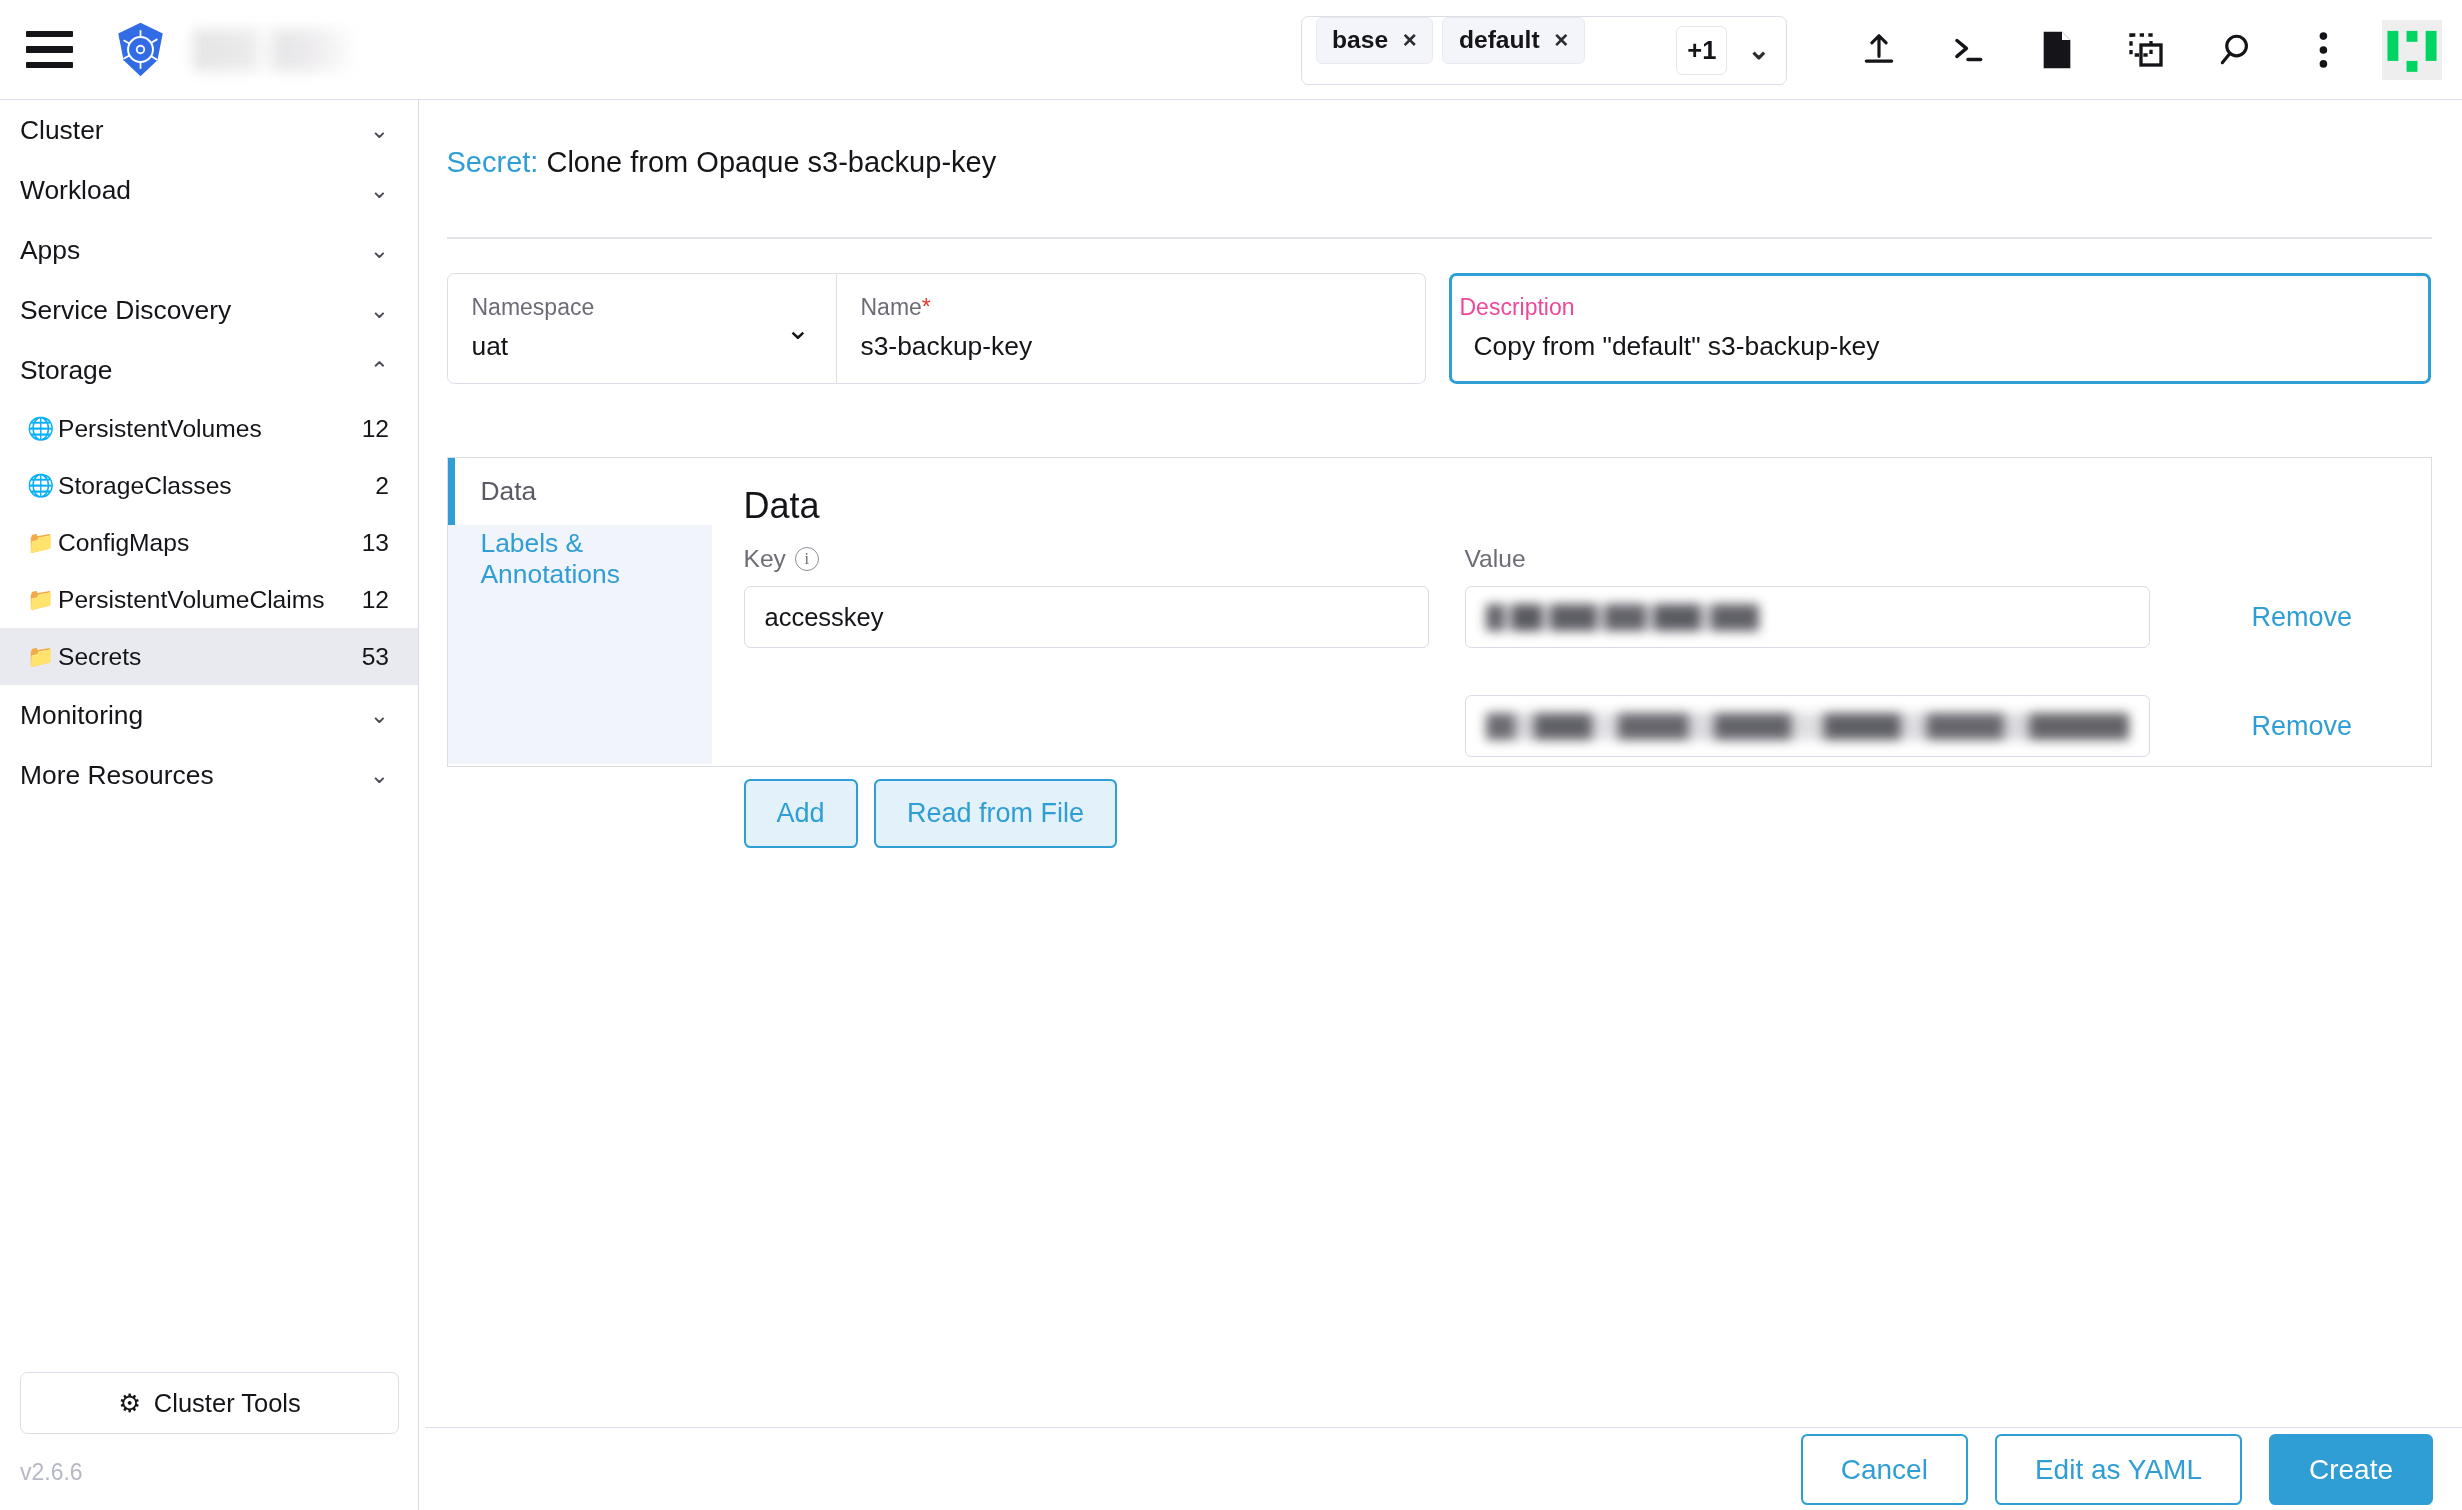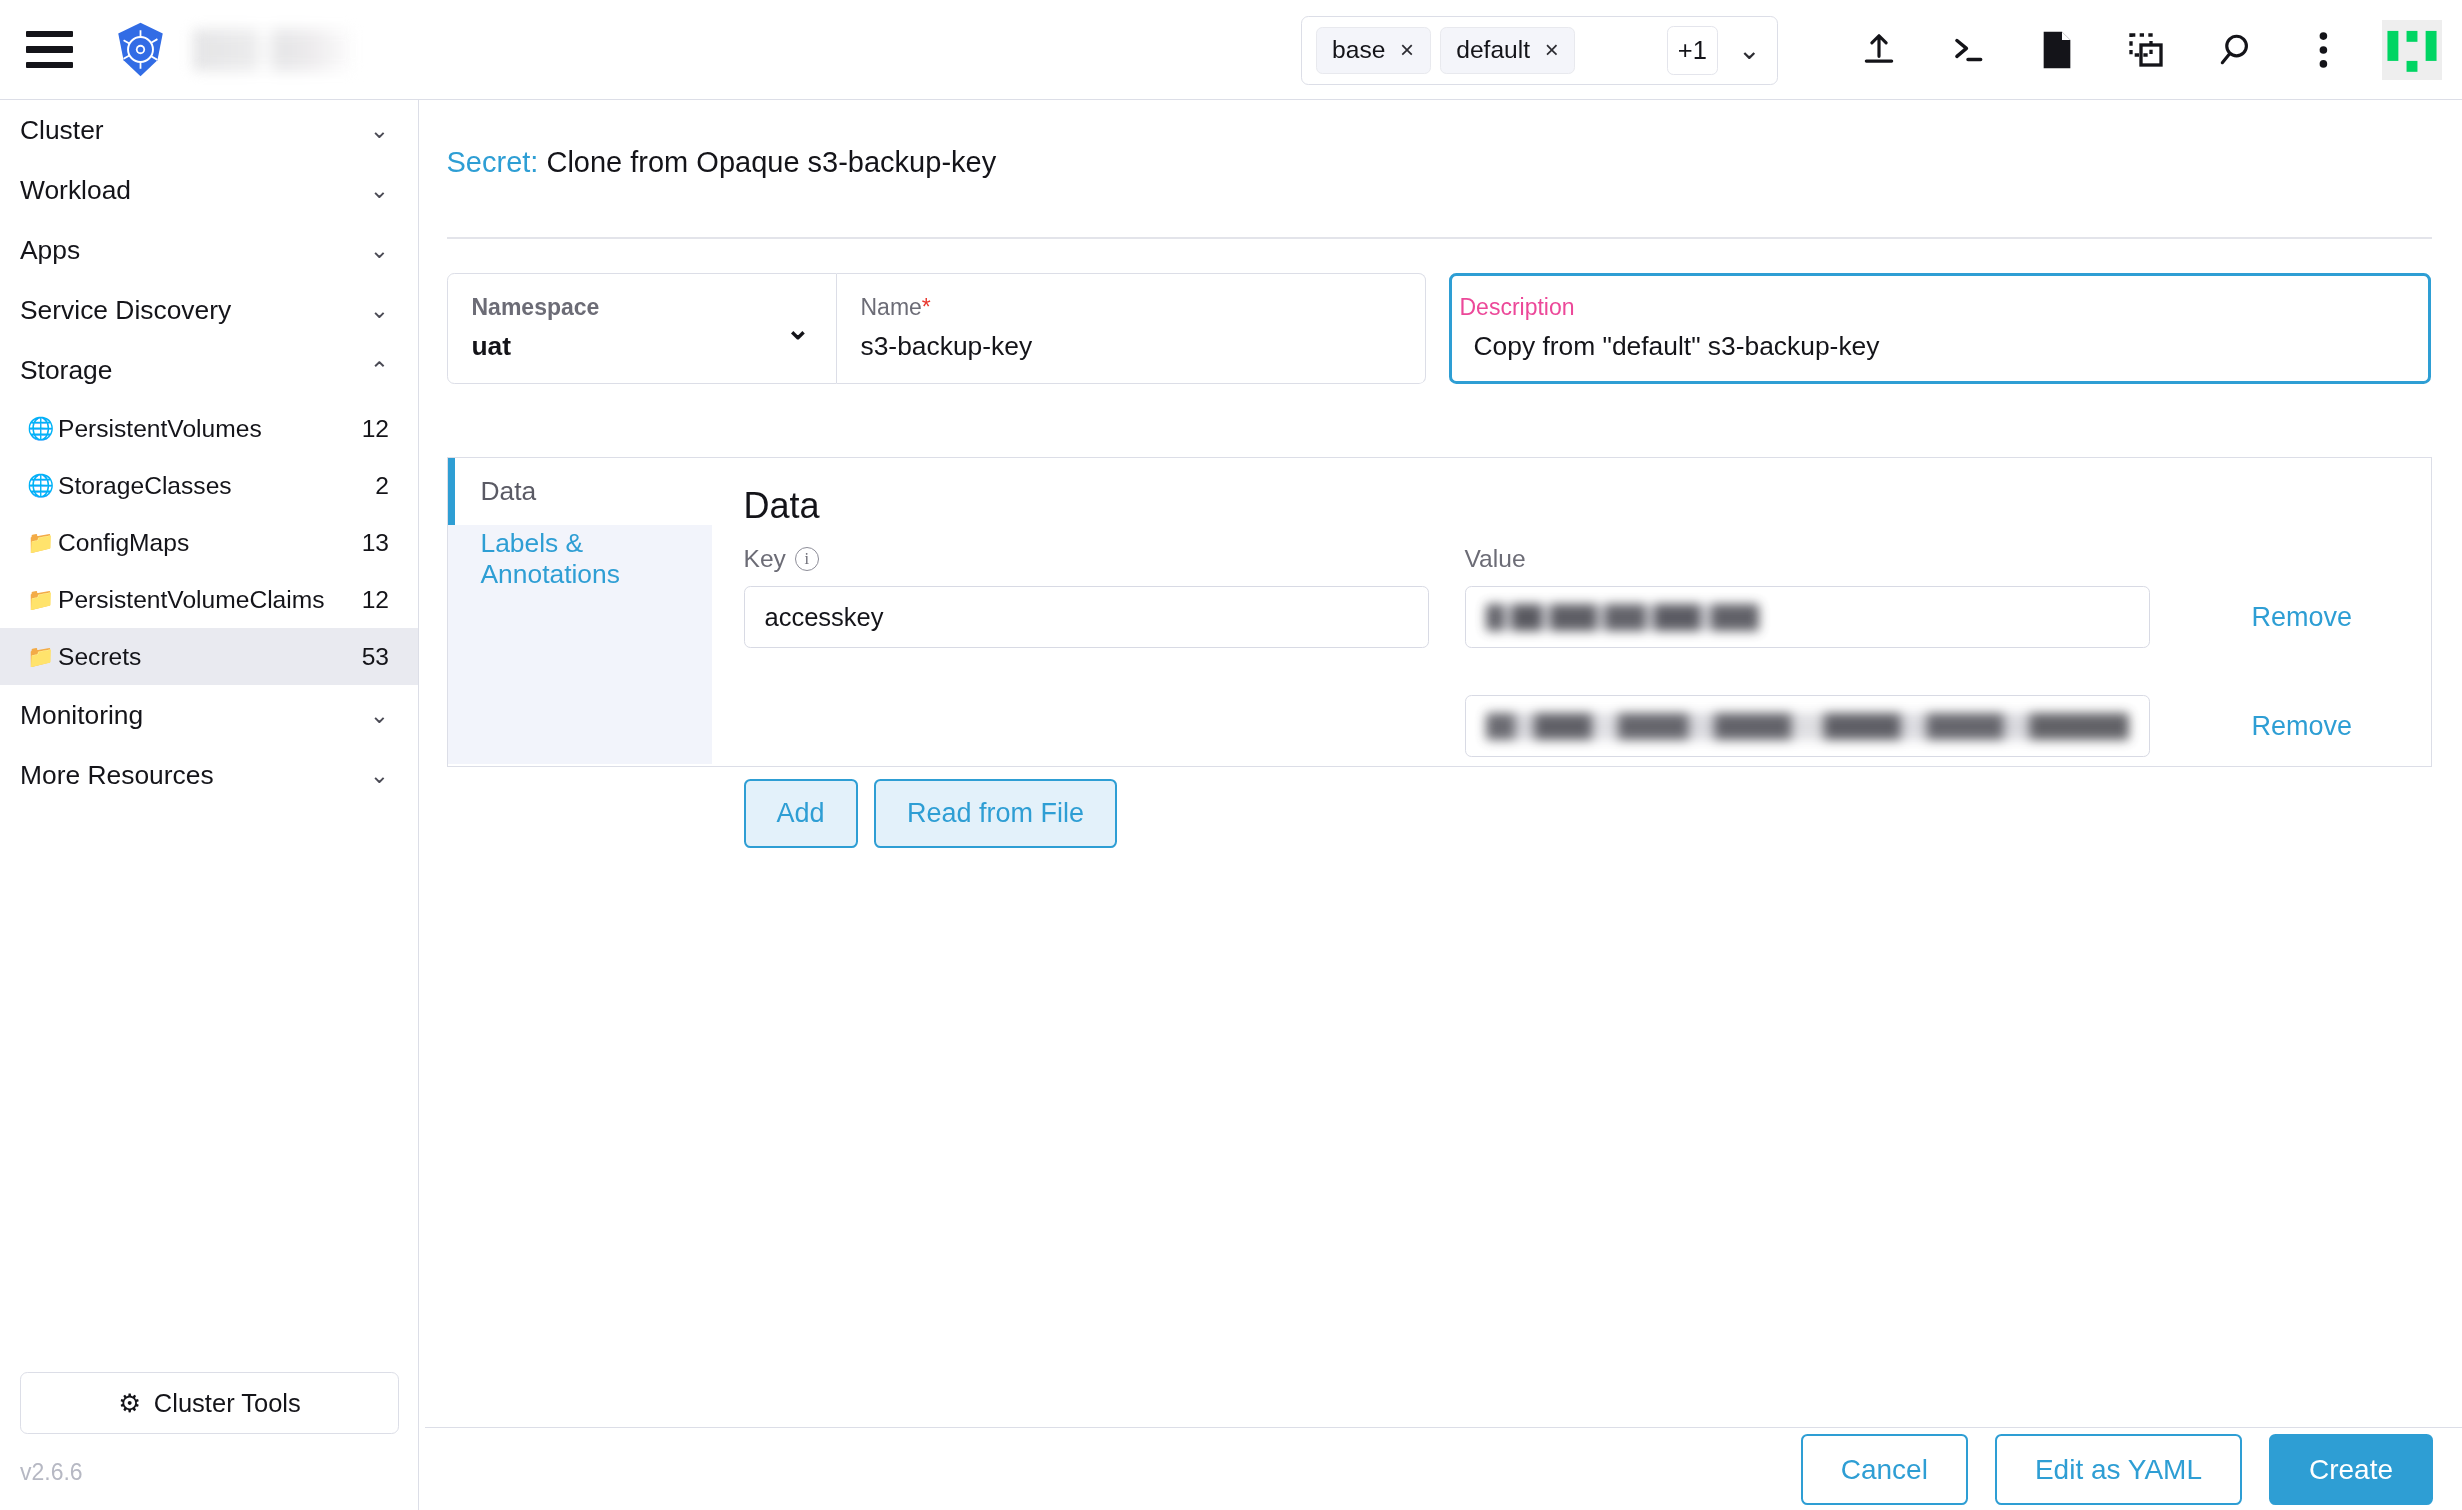--- a/index.html
+++ b/index.html
@@ -21,22 +21,22 @@
   .hamburger span { display: block; height: 6.4px; background: #141419; border-radius: 0.9px; width: 47px; }
   .k8s-logo { margin-left: 29px; width: 57px; height: 57px; }
   .cluster-name-blur {
     margin-left: 24px; width: 164px; height: 42px; border-radius: 3.6px;
     background: linear-gradient(90deg,#e2e2e4 0%,#ebebec 38%,#fff 43%,#e4e4e6 52%,#eceaec 72%,#fff 100%);
     filter: blur(6.4px); opacity: .92;
   }
 
   .ns-picker {
     position: absolute; left: 1301px; top: 15.5px; height: 69px;
-    display: flex; align-items: center; gap: 0;
-    border: 1.8px solid #dcdee7; border-radius: 7.3px; padding: 0 9px; background: #fff;
+    display: flex; gap: 0;
+    border: 1.8px solid #dcdee7; border-radius: 7.3px; padding: 0 9px; background: #fff; font-weight: bold;
   }
   .ns-chip {
     display: flex; align-items: center; gap: 14.6px;
     background: #f4f5fa; border: 1.8px solid #e8e9ee; border-radius: 6.4px;
     height: 47px; padding: 0 15.5px; margin: 0 4.6px; font-size: 24.6px; color: #141419; cursor: pointer;
   }
   .ns-chip .x { font-size: 24px; color: #2c2c32; line-height: 1; }
   .ns-more {
     margin-left: 87px; display: flex; align-items: center; gap: 12.8px;
   }
@@ -84,21 +84,21 @@
   
   .main { position: absolute; left: 421px; top: 100px; width: 2041px; height: 1411px; background: #fff; }
   .page-title { position: absolute; left: 25.5px; top: 46px; font-size: 29px; font-weight: 400; white-space: nowrap; }
   .page-title .pfx { color: #2e9ed4; }
   .title-rule { position: absolute; left: 25.5px; top: 137px; width: 1985px; height: 1.8px; background: #e3e4ea; }
 
   .form-row { position: absolute; left: 25.5px; top: 173px; width: 1985px; height: 111px; display: flex; }
   .field {
     height: 111px; border: 1.8px solid #dcdee7; background: #fff; position: relative;
   }
-  .field.ns { width: 390px; border-radius: 7.3px 0 0 7.3px; font-weight: bold; }
+  .field.ns { width: 390px; border-radius: 7.3px 0 0 7.3px; }
   .field.name { width: 589px; border-left: none; border-radius: 0 7.3px 7.3px 0; }
   .field.desc {
     position: absolute; left: 1002px; width: 982px; border: 3.6px solid #2e9ed4; border-radius: 7.3px;
   }
   .field .flabel { position: absolute; left: 24px; top: 20px; font-size: 23px; color: #6c6c76; }
   .field.desc .flabel { color: #ec4899; left: 8px; top: 18px; }
   .field .fval { position: absolute; left: 24px; top: 57px; font-size: 26.4px; color: #141419; }
   .field.desc .fval { left: 22px; top: 55px; }
   .req { color: #e8382f; font-size: 23px; }
   .ns-chevron { position: absolute; right: 25.5px; top: 38px; font-size: 29px; color: #141419; }

